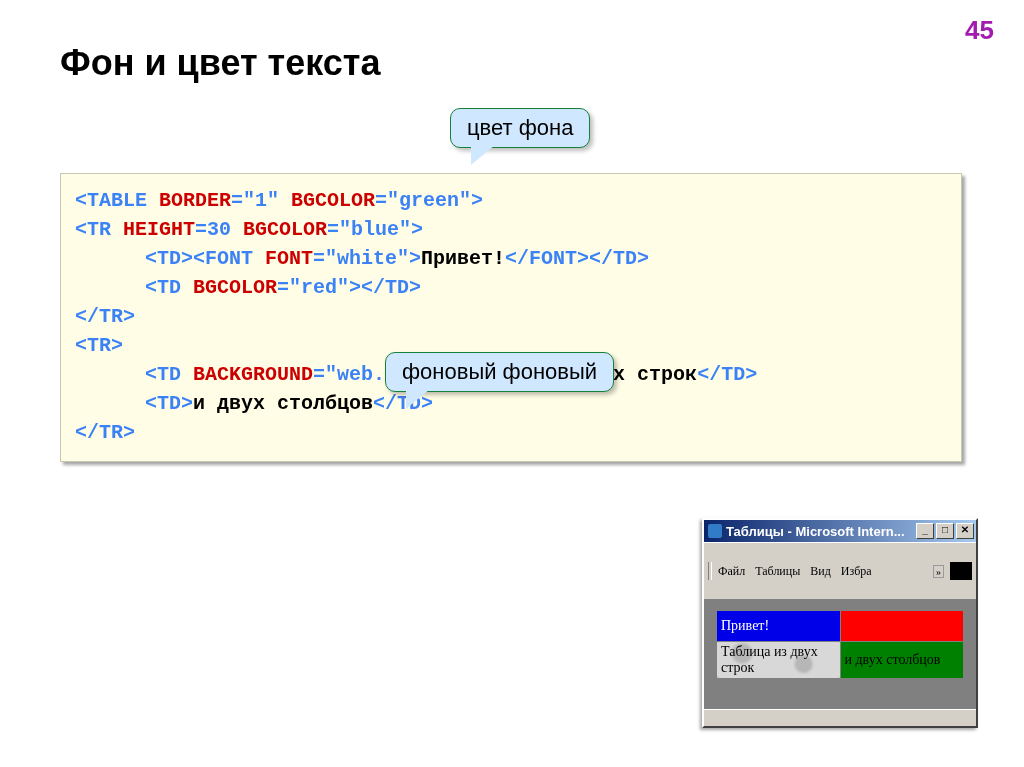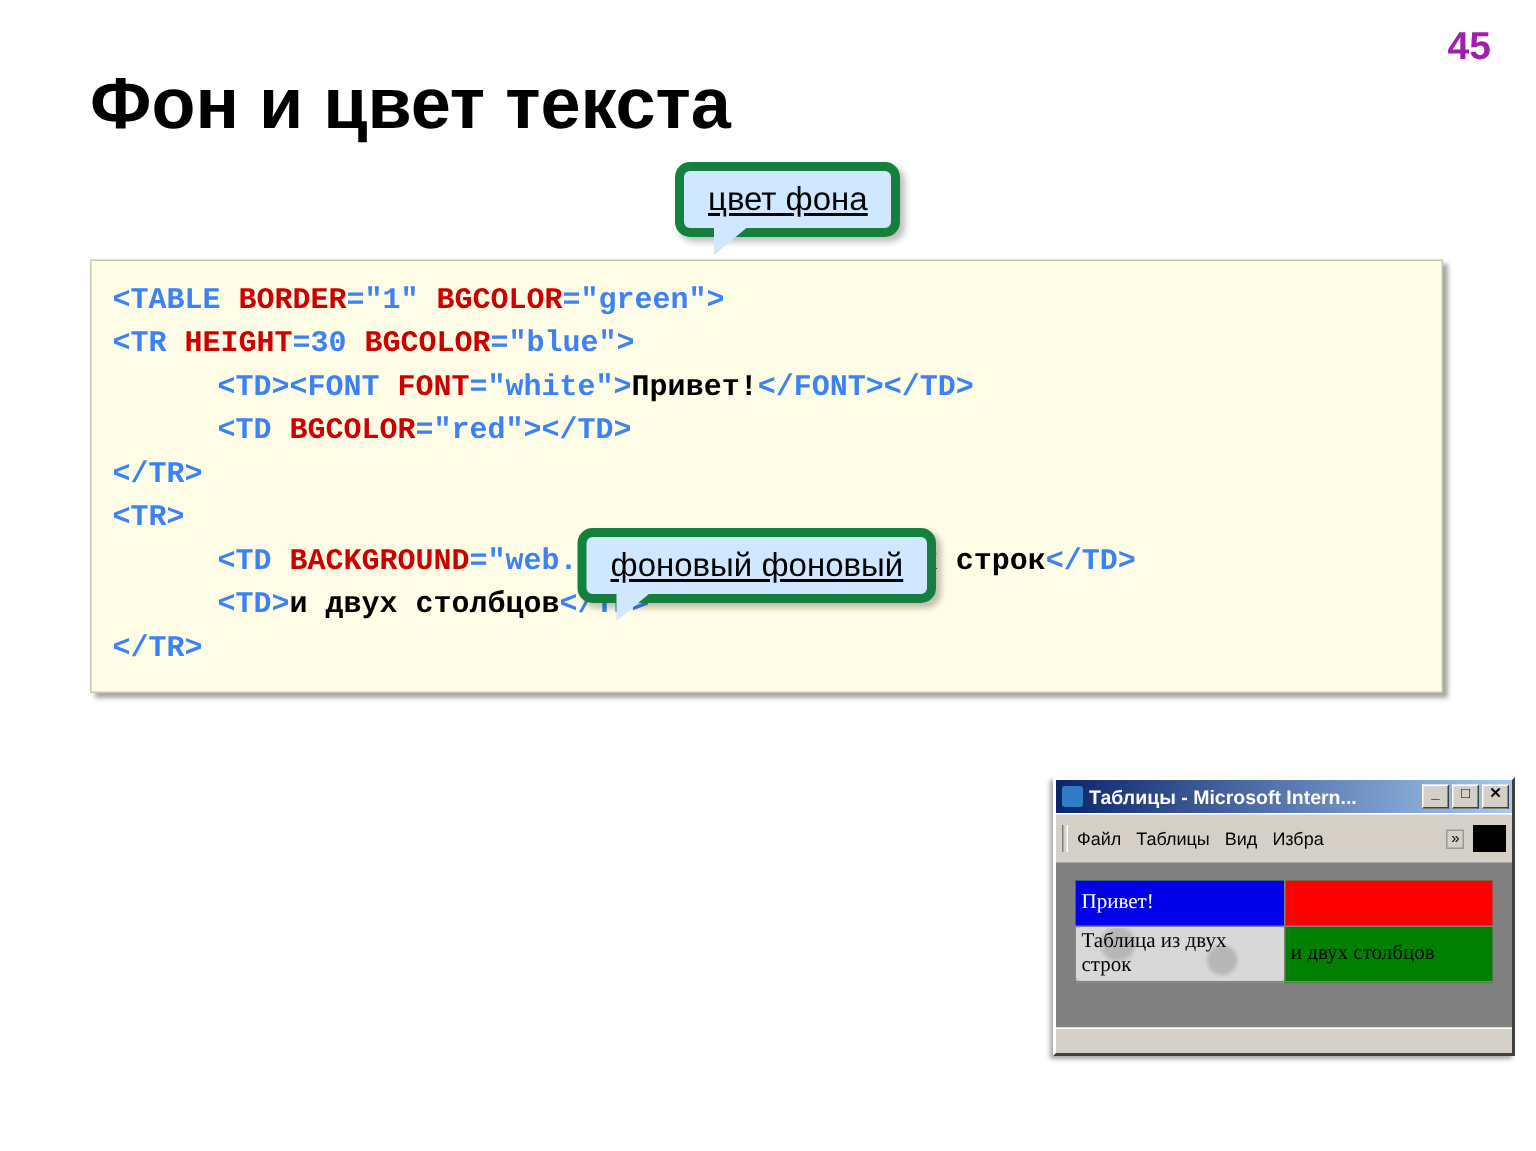--- a/index.html
+++ b/index.html
@@ -17,34 +17,33 @@
     top: 15px;
     right: 30px;
     font-size: 26px;
     font-weight: bold;
     color: #a21caf;
   }
   .title {
     position: absolute;
     top: 42px;
     left: 60px;
-    font-size: 48px;
+    font-size: 36px;
     font-weight: bold;
     color: #000;
   }
   .callout {
     position: absolute;
     background: #d0e8ff;
-    border: 6px solid #15803d;
+    border: 1px solid #15803d;
     border-radius: 10px;
     padding: 6px 16px;
     font-size: 22px;
     color: #000;
     box-shadow: 3px 3px 4px rgba(0,0,0,0.25);
-    text-decoration: underline;
   }
   .callout1 { top: 108px; left: 450px; }
   .callout1::after {
     content: "";
     position: absolute;
     bottom: -18px;
     left: 20px;
     width: 0; height: 0;
     border-left: 0px solid transparent;
     border-right: 24px solid transparent;
@@ -78,21 +77,21 @@
     box-sizing: border-box;
   }
   .kw { color: #3b82f6; }
   .attr { color: #cc0000; text-align: right; }
   .ind { margin-left: 70px; display: inline-block; }
 
   .ie-window {
     position: absolute;
     top: 518px;
     left: 702px;
-    width: 308px;
+    width: 276px;
     background: #d4d0c8;
     border: 2px solid #fff;
     border-right-color: #404040;
     border-bottom-color: #404040;
     box-shadow: -2px 2px 3px rgba(0,0,0,0.35);
     box-sizing: border-box;
   }
   .titlebar {
     height: 22px;
     background: linear-gradient(to right, #0a246a, #a6caf0);
@@ -122,22 +121,22 @@
     text-align: center;
     color: #000;
     font-family: Arial;
     font-weight: bold;
   }
   .menubar {
     height: 24px;
     display: flex;
     align-items: center;
     font-size: 12px;
-    font-family: Liberation Sans, sans-serif;
-    padding: 4px 4px;
+    font-family: Liberation Serif, serif;
+    padding: 16px 4px;
     border-bottom: 1px solid #808080;
     border-top: 1px solid #fff;
   }
   .menubar .sep {
     width: 2px; height: 18px;
     border-left: 1px solid #808080;
     border-right: 1px solid #fff;
     margin-right: 6px;
   }
   .menubar span { margin-right: 10px; }

